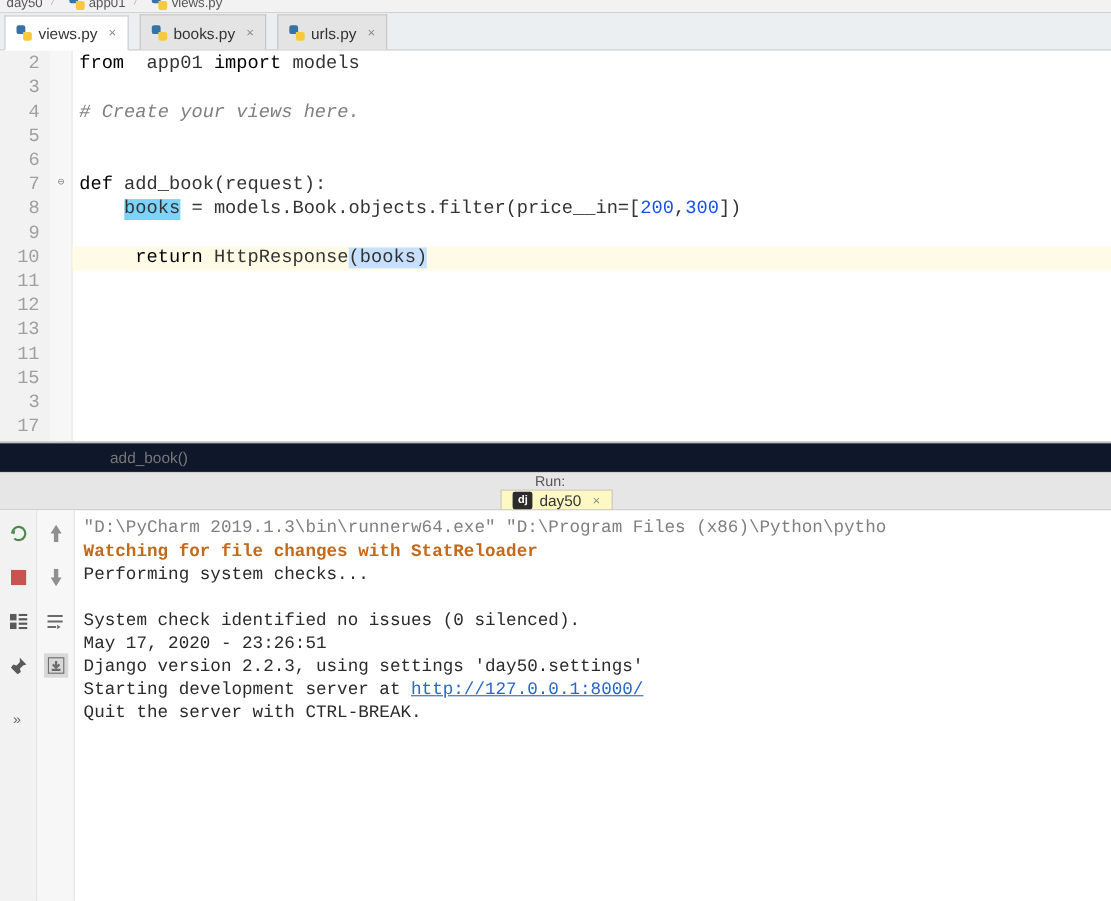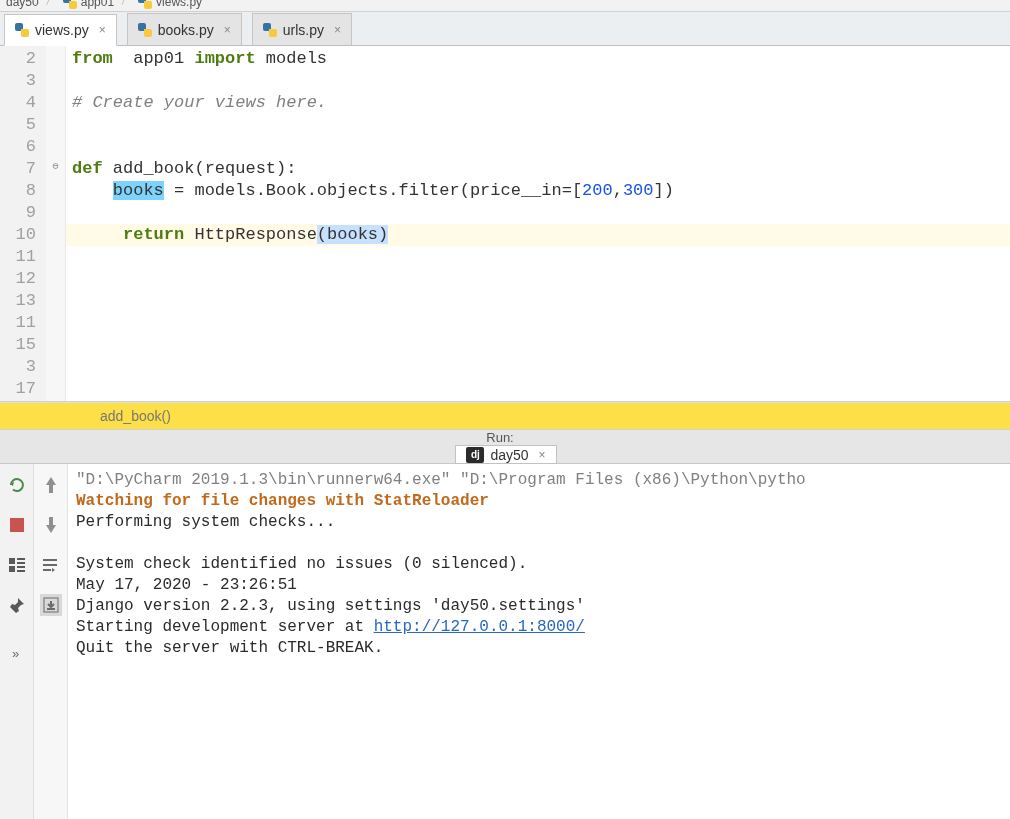--- a/index.html
+++ b/index.html
@@ -99,50 +99,50 @@
     color:#888; font-size:10px;
   }
   .editor-text {
     flex:1;
     padding-top:2px;
     white-space: pre;
     position: relative;
   }
   .code-line { height:22px; padding-left:6px; }
   .code-line.current { background:#fffbe6; }
-  .kw { color:#4d7c0f; font-weight:bold; }
+  .kw { color:#000000; font-weight:normal; }
   .cm { color:#808080; font-style:italic; }
   .fn { font-style: normal; }
   .num { color:#1750EB;font-family:Liberation Mono, monospace; }
   .hl-var { background:#7dd3fc; }
   .hl-paren { background:#c7e0ff;text-align:center; }
 
   
   .editor-crumb {
     height: 28px;
-    background: #fde047;
+    background: #0f172a;
     border-top: 1px solid #e0e0e0;
     border-bottom: 1px solid #d0d0d0;
     padding-left: 100px;
     display:flex; align-items:center;
     color:#777; font-size:14px;
   }
 
   
   .run-header {
     height: 34px;
     background: #e6e6e6;
     border-bottom: 1px solid #c8c8c8;
     display:flex; align-items:center;
     padding-left: 2px;
     flex-direction: column;
   }
   .run-label { color:#555; margin-right:12px; font-size:13px;}
   .run-tab {
-    height:30px; background:#ffffff; border:1px solid #c2c2c2;
+    height:30px; background:#fef9c3; border:1px solid #c2c2c2;
     display:flex; align-items:center; padding:0 10px; gap:6px;
     font-size:14px; color:#333;
     margin-bottom:-1px;
   }
   .dj-icon {
     width:18px; height:16px; background:#2b2b2b; color:#fff;
     font-size:10px; font-weight:bold; display:flex;align-items:center;justify-content:center;
     border-radius:2px;
   }
 

